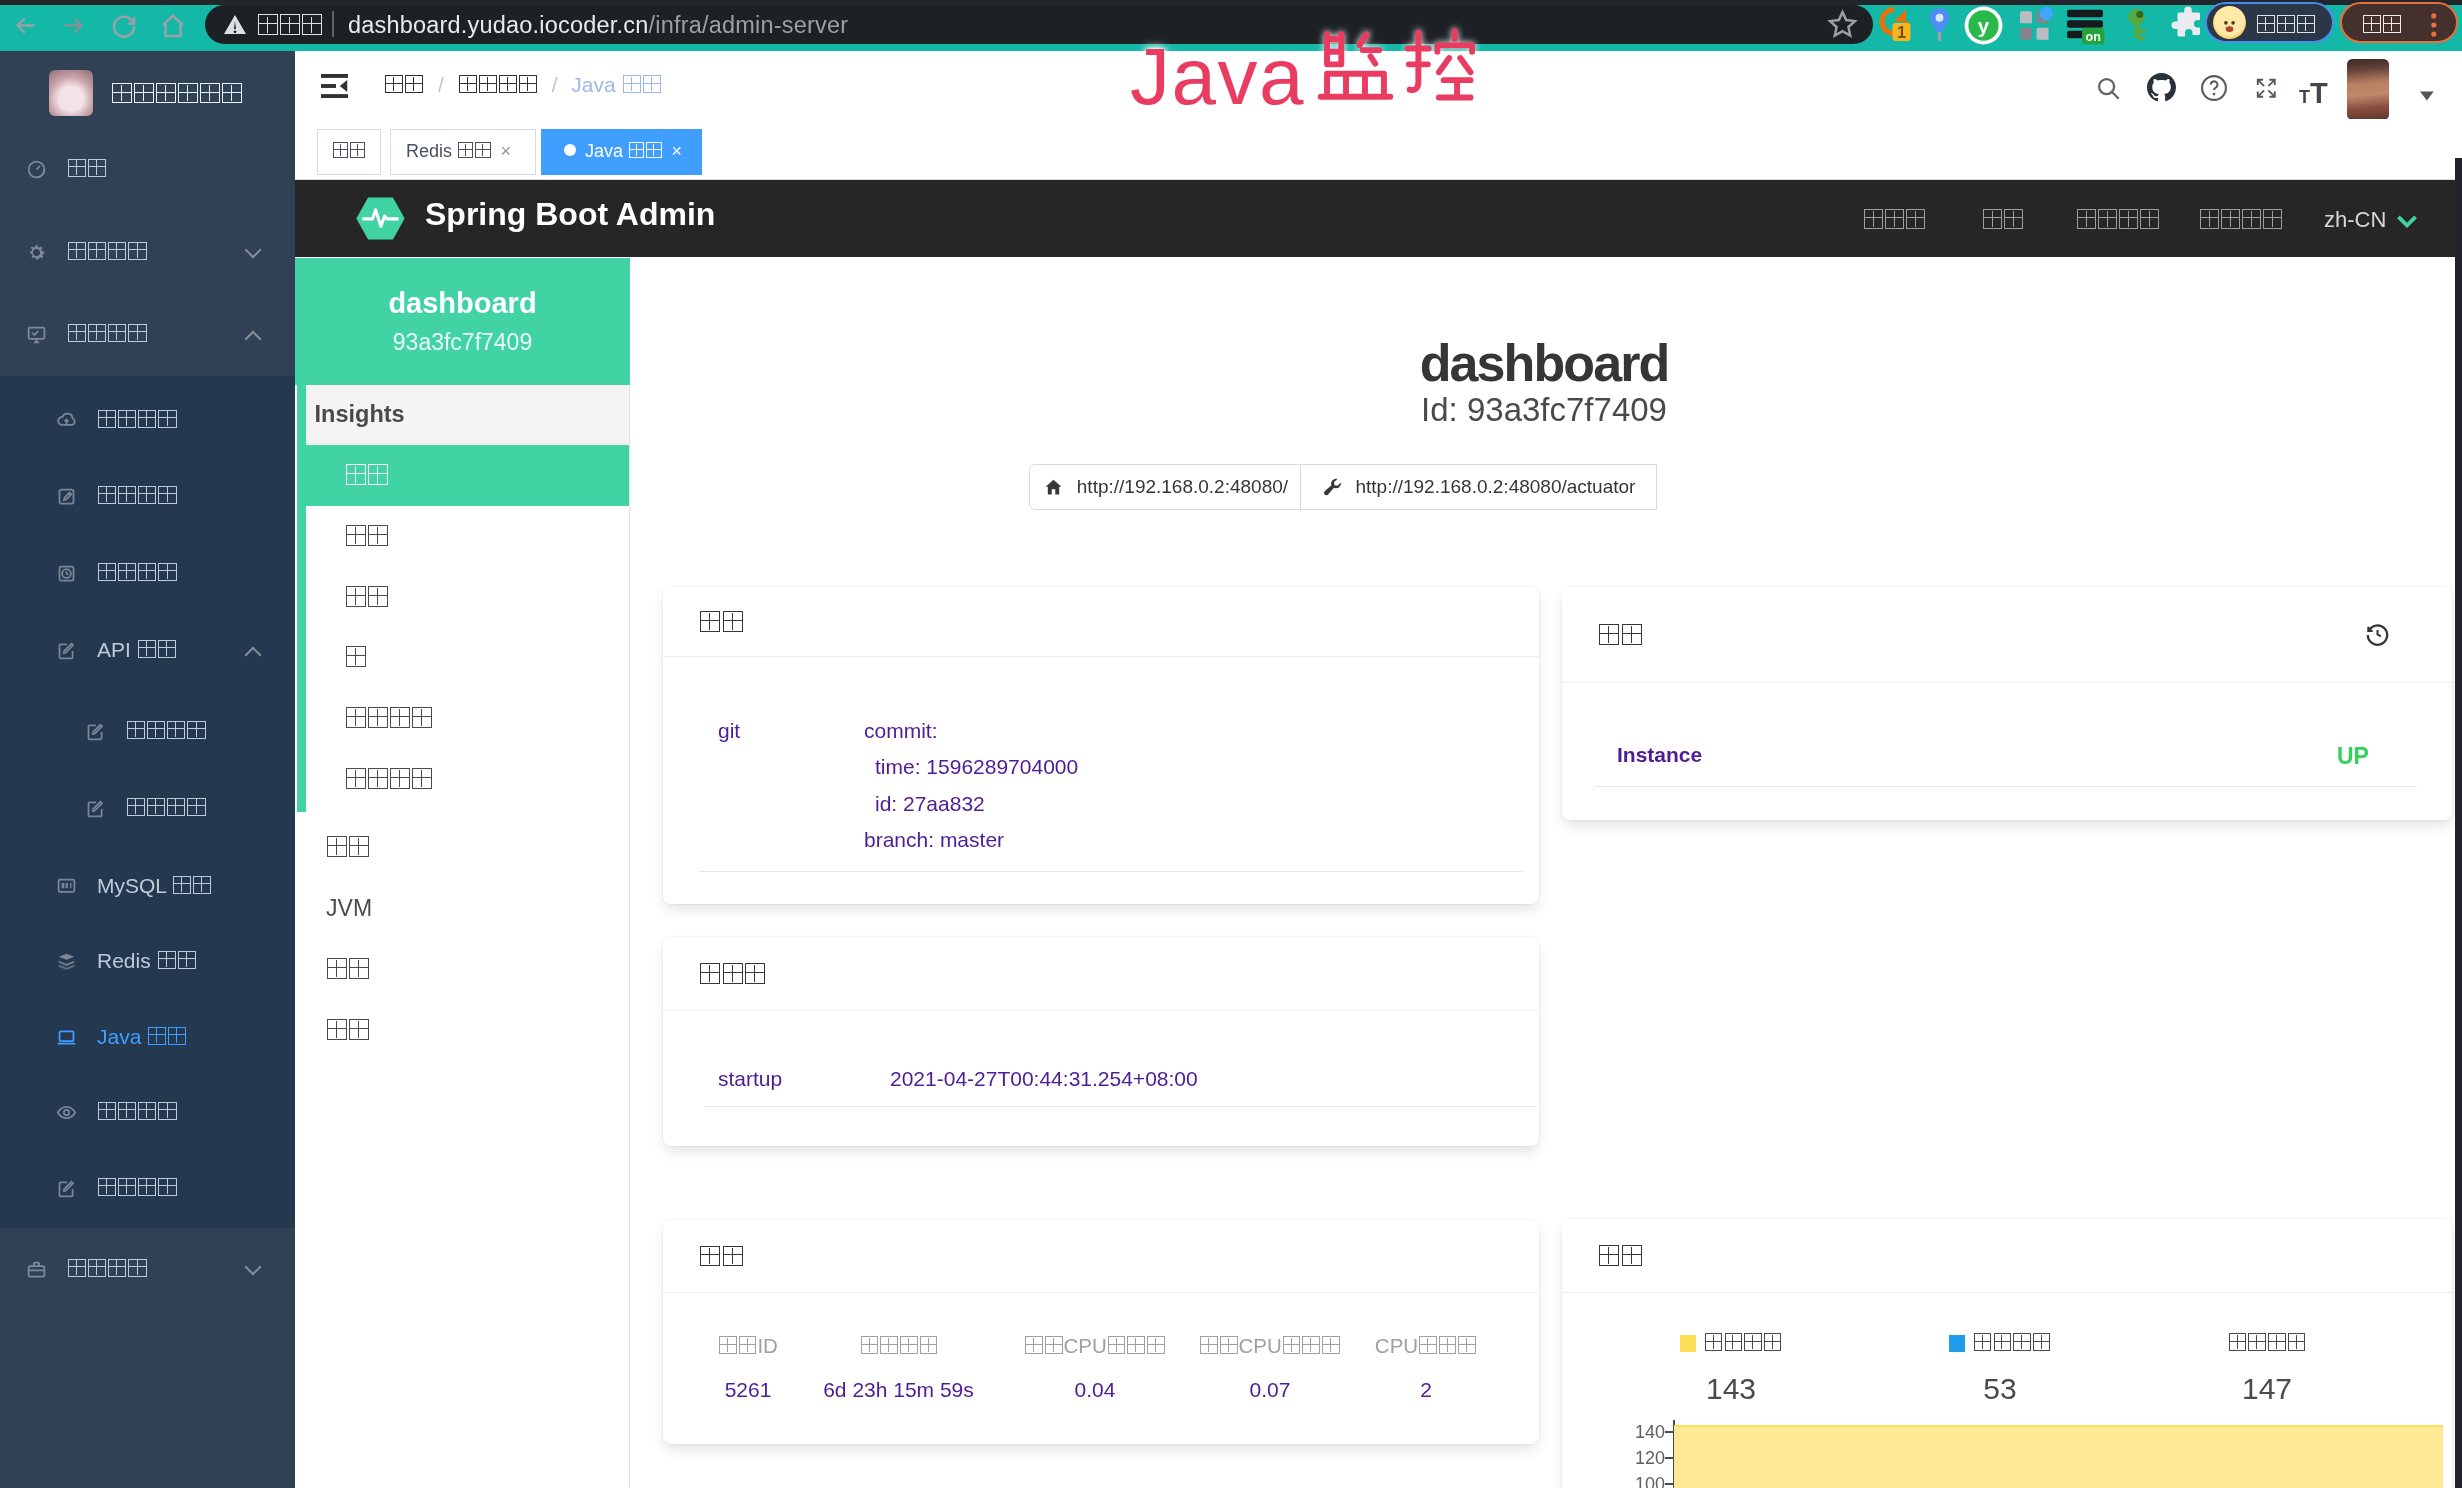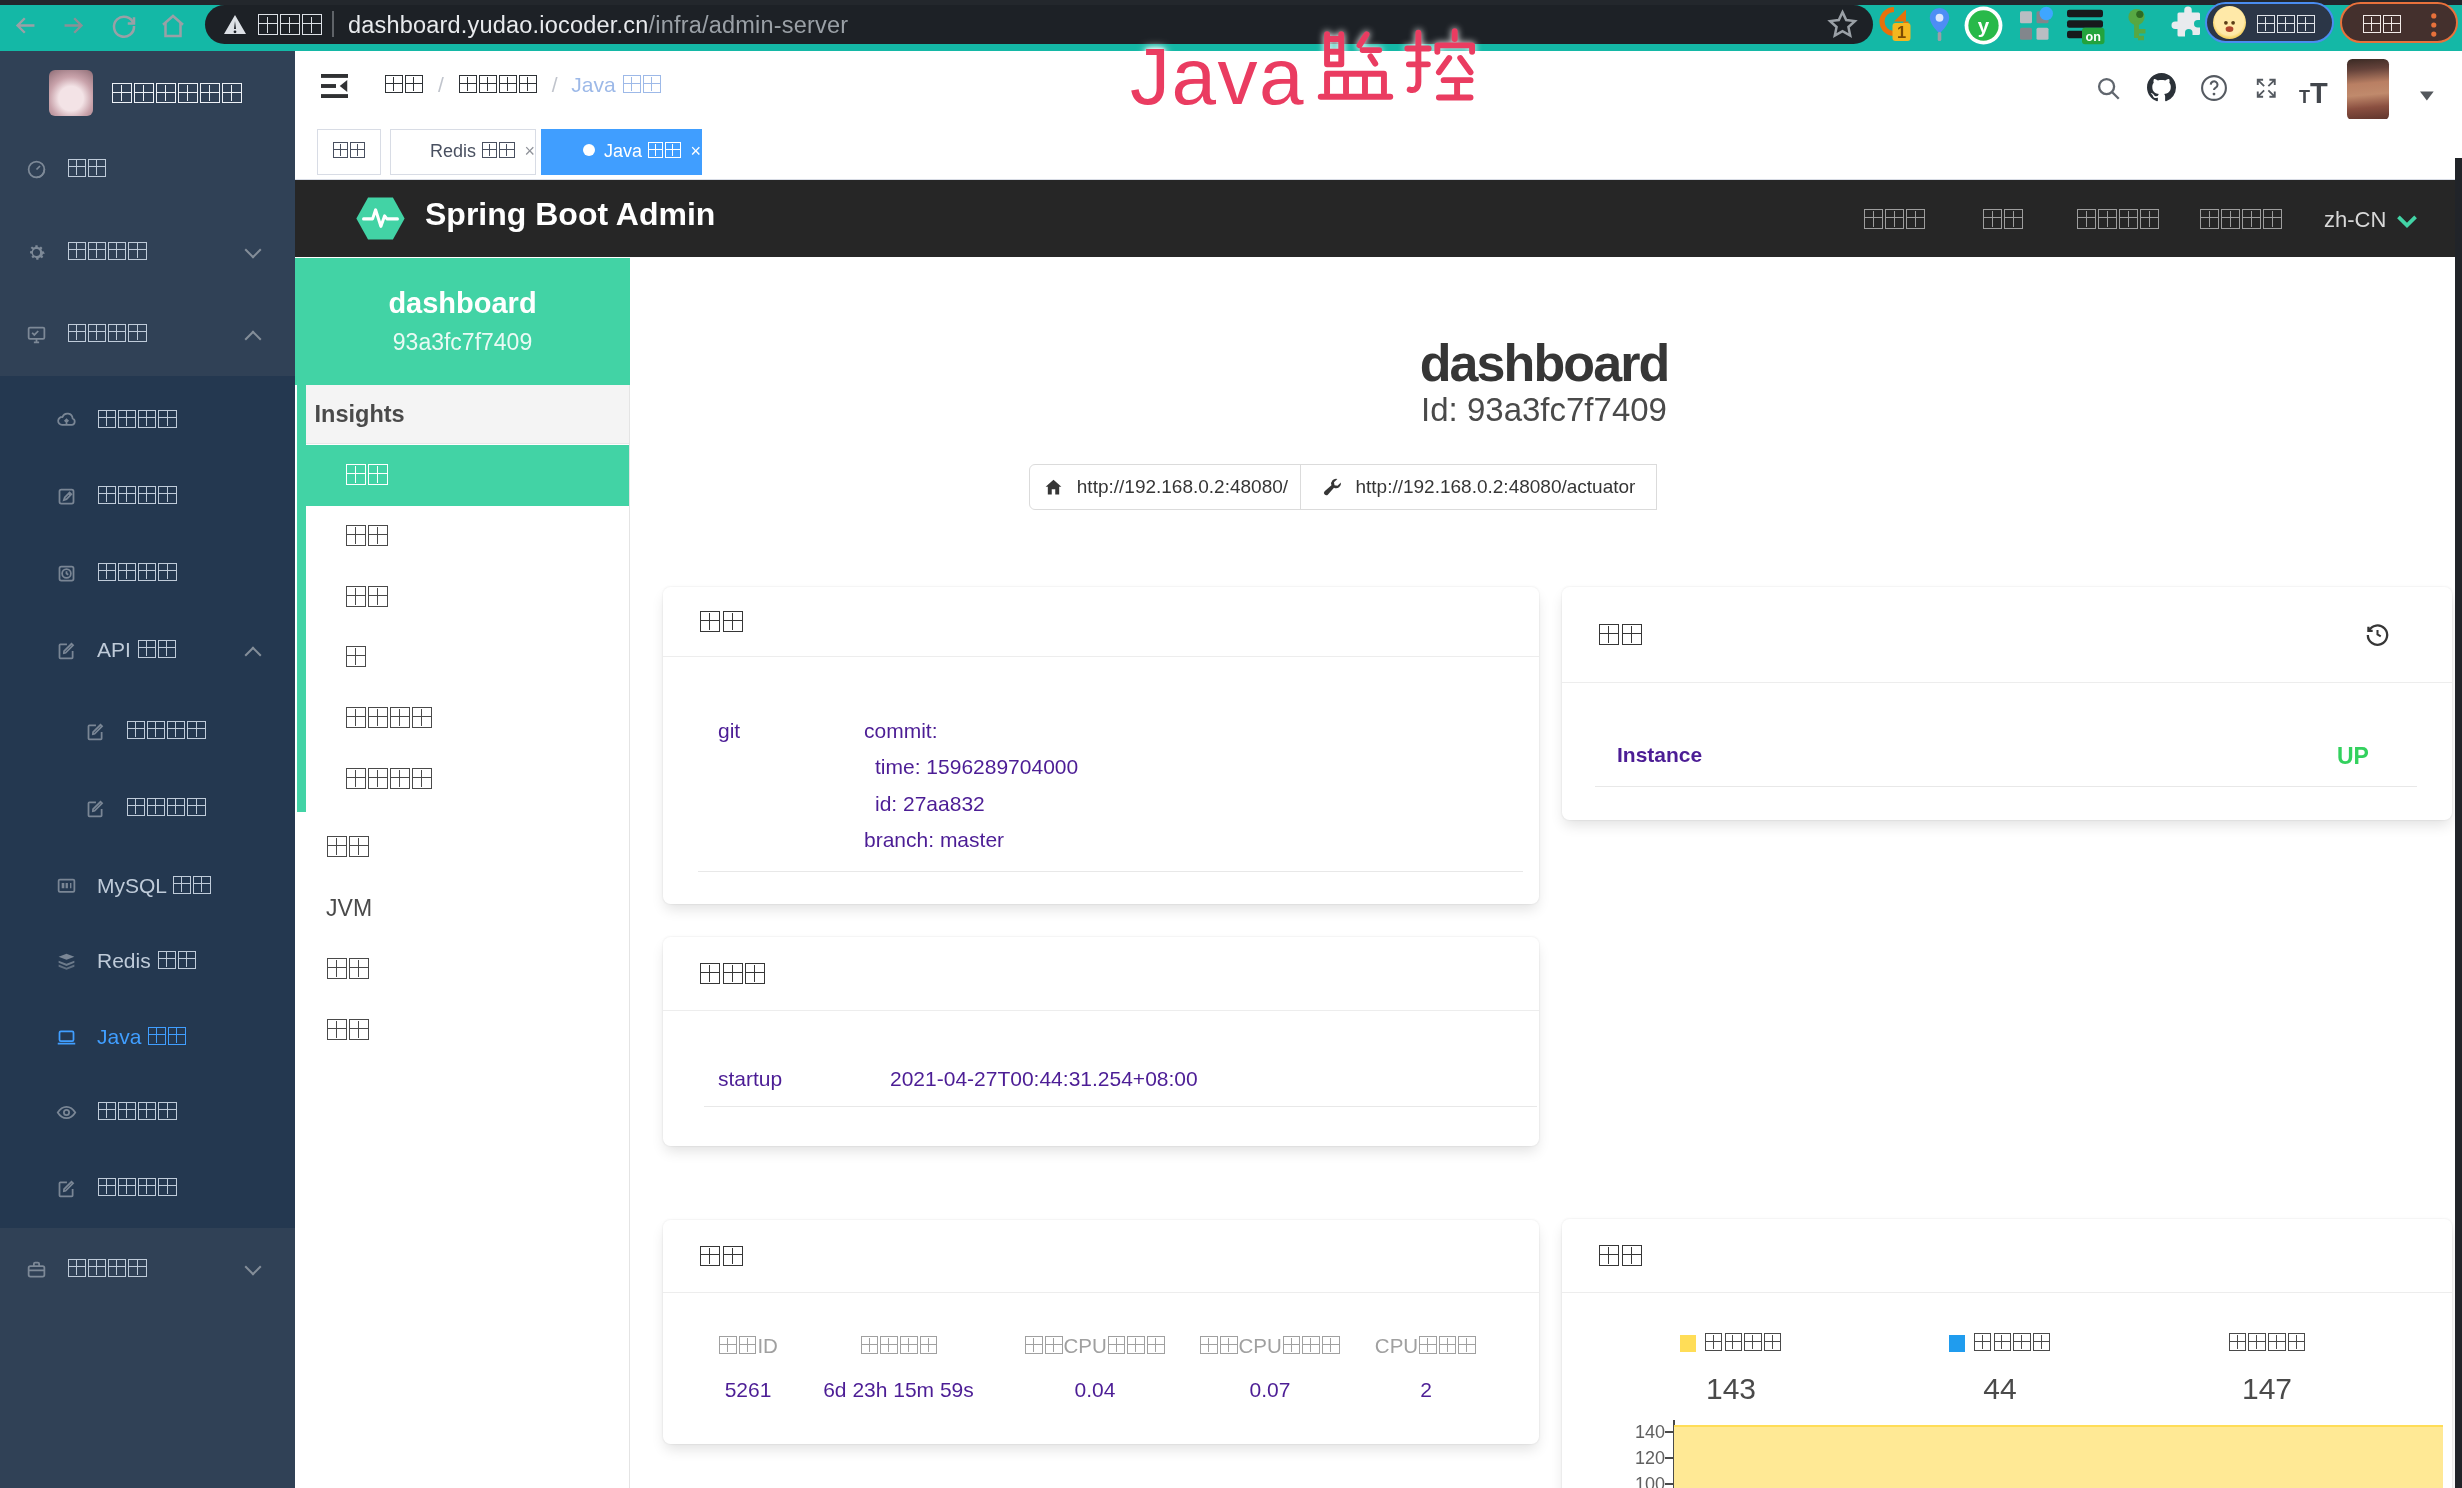--- a/index.html
+++ b/index.html
@@ -35,21 +35,21 @@
 #logo{position:absolute;left:0;top:19px;width:295px;height:79px;color:#eef2f7}
 
 #navbar{position:absolute;left:295px;top:51px;width:2167px;height:68px;background:#fff}
 #crumb{position:absolute;left:89px;top:0;height:68px;line-height:68px;font-size:21px;color:#2e3236;white-space:nowrap}
 #crumb .sep{color:#c0c4cc;margin:0 13.7px}
 #crumb .last{color:#9db9e8}
 .nico{position:absolute;top:20.5px;color:#5a5e66}
 #avatar{position:absolute;left:2052px;top:7.6px;width:42px;height:61px;border-radius:5.3px;background:linear-gradient(175deg,#3a2a24 0%,#64423a 18%,#b97f63 40%,#c08a6c 58%,#8a4f40 78%,#5e352c 100%)}
 
 #tags{position:absolute;left:295px;top:119px;width:2167px;height:61px;background:#fff;border-bottom:1.5px solid #d8dce5}
-.tag{position:absolute;top:10px;height:46px;border:1.5px solid #d8dce5;background:#fff;color:#495060;font-size:18px;line-height:43px;text-align:right;white-space:nowrap}
+.tag{position:absolute;top:10px;height:46px;border:1.5px solid #d8dce5;background:#fff;color:#495060;font-size:18px;line-height:43px;text-align:left;white-space:nowrap}
 .tag.on{background:#409eff;border-color:#409eff;color:#fff}
 .tag .dot{display:inline-block;width:12px;height:12px;border-radius:50%;background:#fff;margin-right:9px;vertical-align:0.8px}
 .tag .x{display:inline-block;margin-left:9px;font-size:18px;vertical-align:0}
 
 #sbah{position:absolute;left:295px;top:180px;width:2167px;height:77px;background:#262626;color:#9d9d9d;font-size:22px}
 #sbah .brand{position:absolute;left:130px;top:16px;font-size:32px;font-weight:700;color:#fff}
 #sbah .it{position:absolute;top:27px;white-space:nowrap}
 
 #sbaside{position:absolute;left:295px;top:258px;width:335px;height:1231px;background:#fff;border-right:1.5px solid #e4e4e4}
 #gblock{position:absolute;left:0;top:0;width:335px;height:127px;background:#42d3a5;color:#fff;text-align:center}
@@ -414,21 +414,21 @@
  </div>
  <div class="card" style="left:932px;top:961px;width:890px;height:576px">
   <div class="chead" style="height:74px">
           <b class="h"></b>
           <b class="h"></b>
         </div>
   <span class="abs t27 cc" style="left:78px;top:112px;width:182px;color:#4a4a4a"><i class="sq" style="background:#ffdd57"></i><b class="h"></b><b class="h"></b><b class="h"></b><b class="h"></b></span>
   <span class="abs t27 cc" style="left:347px;top:112px;width:182px;color:#4a4a4a"><i class="sq" style="background:#209cee"></i><b class="h"></b><b class="h"></b><b class="h"></b><b class="h"></b></span>
   <span class="abs t27 cc" style="left:614px;top:112px;width:182px;color:#4a4a4a"><b class="h"></b><b class="h"></b><b class="h"></b><b class="h"></b></span>
   <span class="abs cc" style="left:78px;top:153px;width:182px;font-size:30px;color:#4a4a4a">143</span>
-  <span class="abs cc" style="left:347px;top:153px;width:182px;font-size:30px;color:#4a4a4a">44</span>
+  <span class="abs cc" style="left:347px;top:153px;width:182px;font-size:30px;color:#4a4a4a">53</span>
   <span class="abs cc" style="left:614px;top:153px;width:182px;font-size:30px;color:#4a4a4a">147</span>
   <span class="abs" style="left:70px;top:203px;width:33px;text-align:right;font-size:18px;color:#606060">140</span>
   <span class="abs" style="left:70px;top:229px;width:33px;text-align:right;font-size:18px;color:#606060">120</span>
   <span class="abs" style="left:70px;top:255px;width:33px;text-align:right;font-size:18px;color:#606060">100</span>
   <div class="abs" style="left:111px;top:201px;width:1.5px;height:379px;background:#4a4a4a"></div>
   <div class="abs" style="left:103px;top:212px;width:7.6px;height:1.5px;background:#4a4a4a"></div>
   <div class="abs" style="left:103px;top:238px;width:7.6px;height:1.5px;background:#4a4a4a"></div>
   <div class="abs" style="left:103px;top:264px;width:7.6px;height:1.5px;background:#4a4a4a"></div>
   <div class="abs" style="left:112px;top:206px;width:769px;height:326px;background:#ffe995;border-top:2.3px solid #ffdd57"></div>
  </div>

